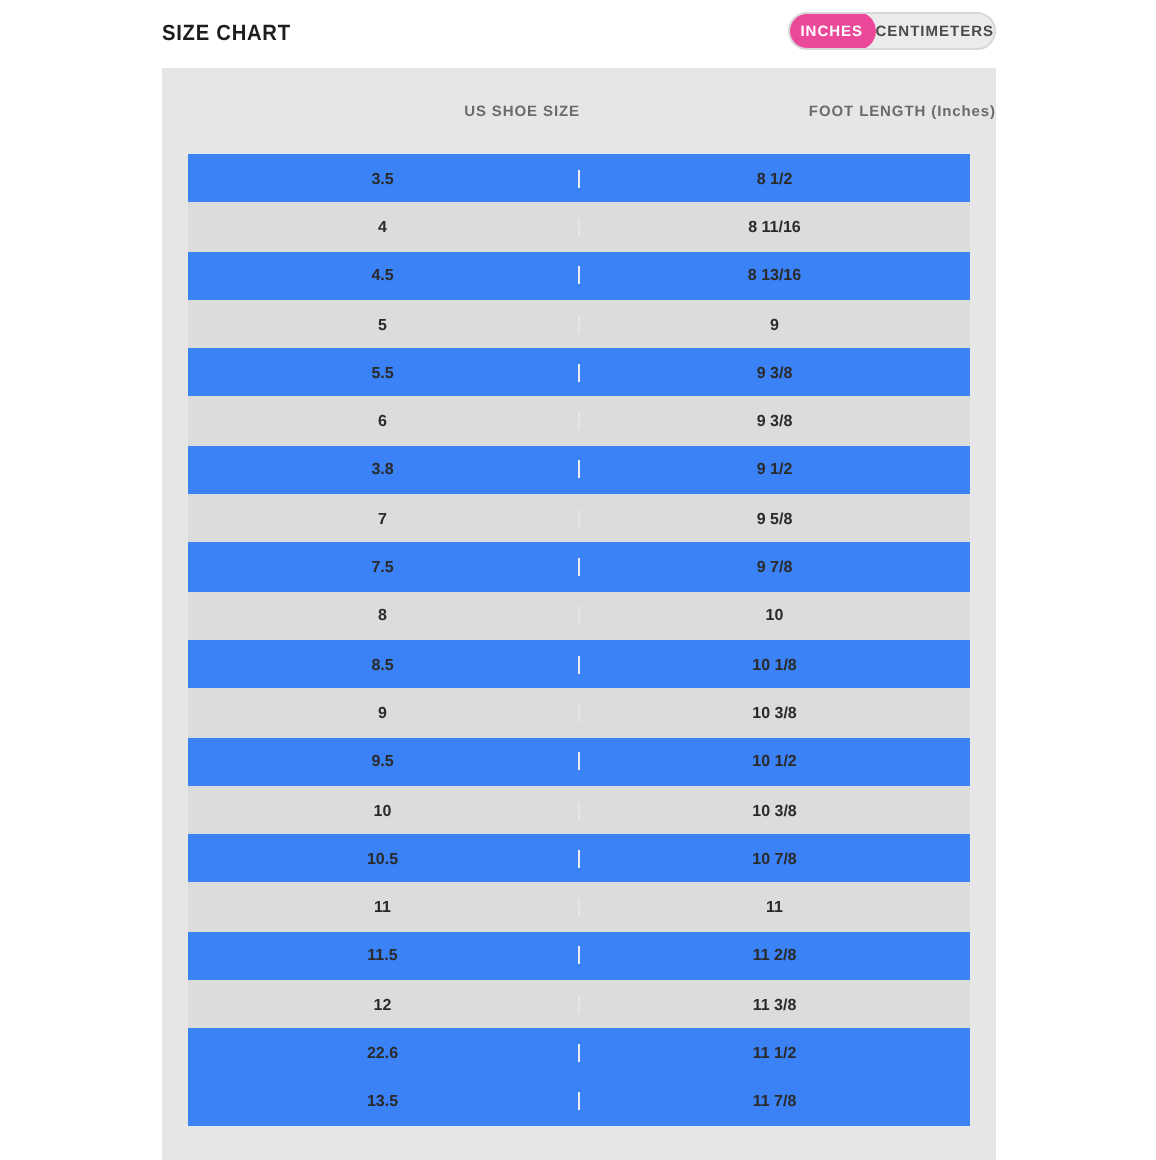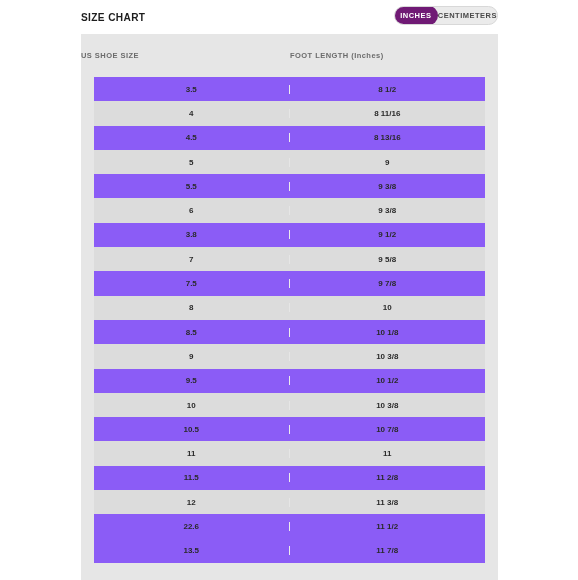--- a/index.html
+++ b/index.html
@@ -65,21 +65,21 @@
     text-align: center;
     box-sizing: border-box;
     border-radius: 9px;
     user-select: none;
     cursor: pointer;
     white-space: nowrap;
     font-family: "Liberation Sans", sans-serif;
   }
 
   .toggle-opt.active {
-    background: #701a75;
+    background: #ec4899;
     color: #ffffff;
     width: 45px;
     margin-left: -1px;
     height: 19px;
     line-height: 19px;
     border-radius: 10px;
   }
 
   .toggle-opt.inactive {
     color: #4a4a4a;
@@ -103,39 +103,39 @@
     display: flex;
     align-items: center;
     background: #e6e6e6;
   }
 
   .th {
     font-size: 7.5px;
     font-weight: bold;
     letter-spacing: 0.45px;
     color: #6b6b6b;
-    text-align: left;
+    text-align: right;
     white-space: nowrap;
     font-family: "Liberation Sans", sans-serif;
   }
 
   .th-size { width: 209px; }
   .th-len  { width: 208px; }
 
   .table-body {
     margin: 0 13px;
     width: 391px;
     box-sizing: border-box;
   }
 
   .row {
     display: flex;
     height: 24.3px;
     align-items: center;
-    background: #8b5cf6;
+    background: #3b82f6;
   }
 
   .row.alt {
     background: #dcdcdc;
   }
 
   .cell {
     font-size: 8px;
     font-weight: bold;
     color: #2a2a2a;

